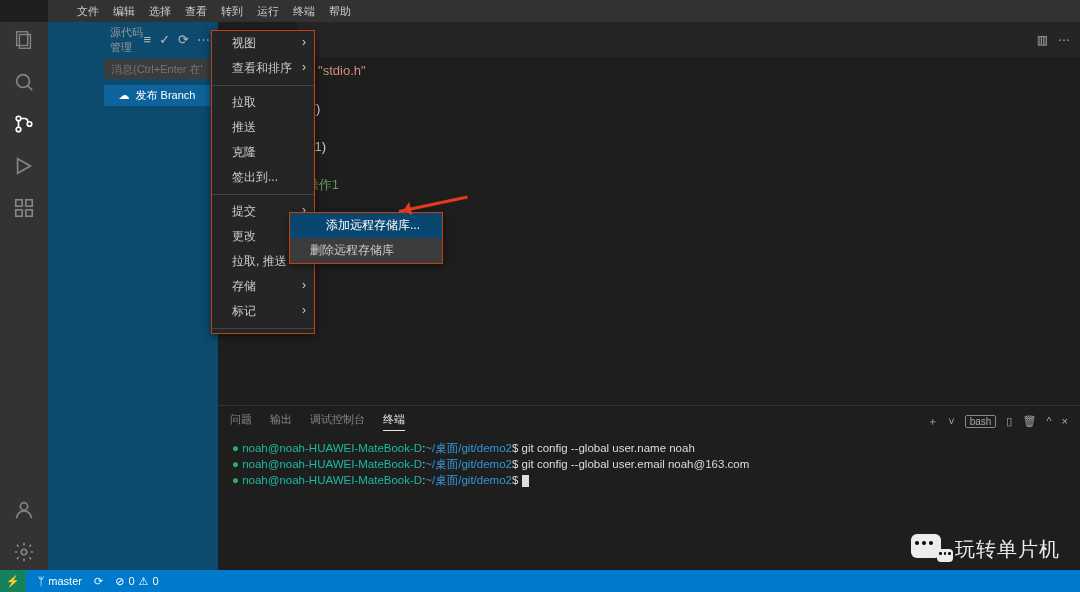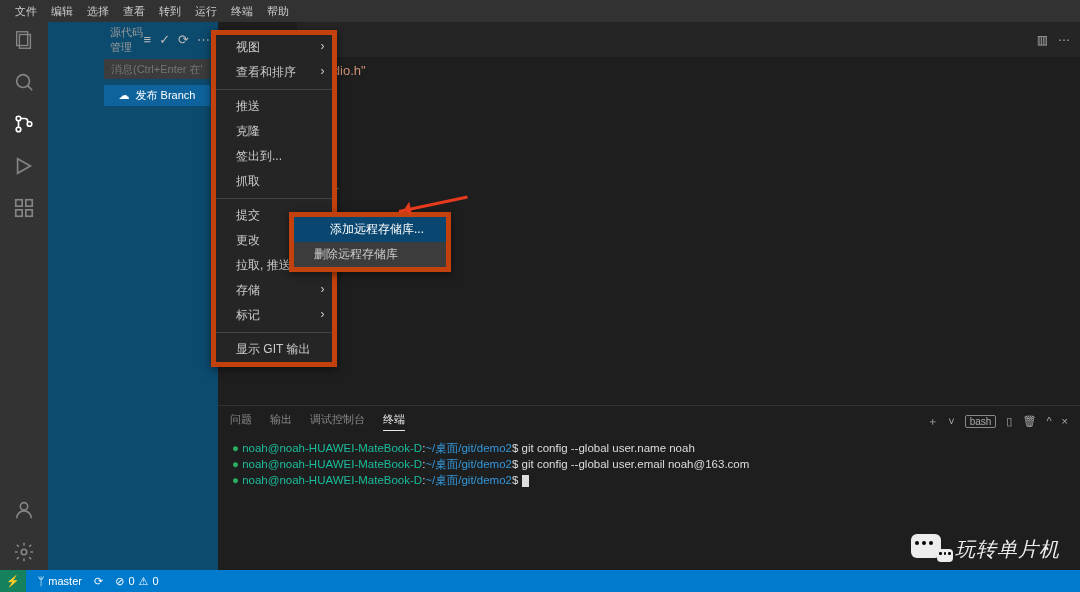--- a/index.html
+++ b/index.html
@@ -1,17 +1,17 @@
 <!DOCTYPE html>
 <html><head>
 <meta charset="utf-8">
 <style>
   * { margin: 0; padding: 0; box-sizing: border-box; font-family: "Segoe UI", "Microsoft YaHei", sans-serif; }
   body { background: #1e1e1e; color: #cccccc; font-size: 12px; width: 1080px; height: 592px; overflow: hidden; position: relative; }
-  .titlebar { height: 22px; background: #323233; display: flex; align-items: center; padding: 0 8px; position: relative; }
+  .titlebar { height: 22px; background: #323233; display: flex; align-items: center; padding: 0 22px; position: relative; margin-left: 48px; }
   .titlebar .menu { display: flex; gap: 0; }
   .titlebar .menu span { padding: 3px 7px; font-size: 11px; color: #ccc; cursor: pointer; }
   .main { display: flex; height: calc(592px - 22px - 22px); }
   .activitybar { width: 48px; background: #333333; display: flex; flex-direction: column; justify-content: space-between; align-items: center; padding: 6px 0; }
   .activitybar .top, .activitybar .bottom { display: flex; flex-direction: column; gap: 18px; align-items: center; }
   .ab-icon { width: 24px; height: 24px; color: #858585; display: flex; align-items: center; justify-content: center; cursor: pointer; }
   .ab-icon.active { color: #ffffff; }
   .ab-icon svg { width: 22px; height: 22px; }
   .sidebar { width: 170px; background: #0c4a6e; display: flex; flex-direction: column; padding-left: 48px; }
   .sidebar-header { height: 35px; display: flex; align-items: center; justify-content: space-between; padding: 0 8px 0 14px; font-size: 11px; color: #999; }
@@ -43,32 +43,32 @@
   .panel-tabs .ptab.active { color: #e7e7e7; border-bottom: 1px solid #e7e7e7; padding-bottom: 3px; }
   .panel-tabs .pactions { display: flex; gap: 10px; align-items: center; color: #aaa; }
   .terminal { flex: 1; font-family: Consolas, monospace; font-size: 11.5px; padding: 4px 14px; line-height: 16px; color: #ddd; }
   .terminal .dot { color: #27ae60; }
   .terminal .prompt-user { color: #1abc9c; }
   .terminal .prompt-path { color: #3498db; }
   .terminal .cursor { display:inline-block; width:7px; height:12px; background:#ddd; vertical-align:middle; }
   .statusbar { position: absolute; bottom: 0; left: 0; right: 0; height: 22px; background: #007acc; display: flex; align-items: center; justify-content: space-between; color: #fff; font-size: 11px; padding: 0 8px; }
   .statusbar .left, .statusbar .right { display: flex; gap: 12px; align-items: center; }
   .statusbar .item { display: flex; align-items: center; gap: 4px; cursor: pointer; }
-  .watermark { position: absolute; right: 20px; bottom: 28px; display: flex; align-items: center; gap: 8px; color: #fff; opacity: 0.92; font-style: italic; }
+  .watermark { position: absolute; right: 20px; bottom: 28px; display: flex; align-items: center; gap: 8px; color: #fff; opacity: 0.92; }
   .watermark .wm-icon { width: 36px; height: 30px; position: relative; }
   .watermark .bubble { background:#fff; border-radius:6px; width:30px; height:24px; position:absolute; left:0; top:0; }
   .watermark .bubble::after { content:""; position:absolute; left:7px; bottom:-5px; width:0; height:0; border:5px solid transparent; border-top-color:#fff; }
   .watermark .dots { position:absolute; left:4px; top:7px; display:flex; gap:3px; }
   .watermark .dots span { width:4px; height:4px; background:#000; border-radius:50%; display:block; }
   .watermark .small-bubble { position:absolute; right:-6px; bottom:2px; width:16px; height:13px; background:#fff; border-radius:4px; }
   .watermark .small-bubble::after { content:""; position:absolute; left:3px; bottom:-3px; width:0;height:0;border:3px solid transparent;border-top-color:#fff; }
   .watermark .sd { position:absolute; left:2px; top:3px; display:flex; gap:2px; }
   .watermark .sd span { width:2.5px;height:2.5px;background:#000;border-radius:50%;display:block; }
   .watermark .wm-text { font-size: 20px; font-weight: 500; letter-spacing:1px; }
-  .ctx-menu { position: absolute; background: #252526; border: 5px solid #c2410c; box-shadow: 0 2px 8px rgba(0,0,0,0.5); font-size: 12px; color: #ccc; min-width: 78px; }
+  .ctx-menu { position: absolute; background: #252526; border: 1px solid #c2410c; box-shadow: 0 2px 8px rgba(0,0,0,0.5); font-size: 12px; color: #ccc; min-width: 78px; }
   .ctx-menu .mi { padding: 4px 22px 4px 20px; white-space: nowrap; position: relative; cursor: pointer; }
   .ctx-menu .mi.has-sub::after { content: "›"; position: absolute; right: 8px; }
   .ctx-menu .mi.hot { background: #094771; color: #fff; padding-left: 36px; }
   .ctx-menu .sep { height: 1px; background: #454545; margin: 4px 0; }
   .arrow { position: absolute; width: 70px; height: 3px; background: #e63a1d; transform: rotate(-12deg); transform-origin: left center; }
   .arrow::before { content:""; position:absolute; left:-2px; top:-6px; width:0;height:0; border:7px solid transparent; border-right-color:#e63a1d; }
 </style>
 </head>
 <body>
 
@@ -223,32 +223,31 @@
     <span class="item">ᛘ <span>master</span></span>
     <span class="item">⟳</span>
     <span class="item">⊘ <span>0</span> ⚠ <span>0</span></span>
   </div>
 </div>
 
 <div class="ctx-menu" style="left:211px; top:30px;" id="ctx1">
     <div class="mi has-sub">视图</div>
     <div class="mi has-sub">查看和排序</div>
     <div class="sep"></div>
+    <div class="mi">拉取</div>
     <div class="mi">推送</div>
     <div class="mi">克隆</div>
     <div class="mi">签出到...</div>
-    <div class="mi">抓取</div>
     <div class="sep"></div>
     <div class="mi has-sub">提交</div>
     <div class="mi has-sub">更改</div>
     <div class="mi has-sub">拉取, 推送</div>
     <div class="mi has-sub">存储</div>
     <div class="mi has-sub">标记</div>
     <div class="sep"></div>
-    <div class="mi">显示 GIT 输出</div>
   </div>
 
 <div class="ctx-menu" style="left:289px; top:212px; background:#3c3c3c; min-width:110px;" id="ctx2">
     <div class="mi hot">添加远程存储库...</div>
     <div class="mi">删除远程存储库</div>
   </div>
 
 <div class="arrow" style="left:399px; top:210px;"></div>
 
 <div class="watermark">

